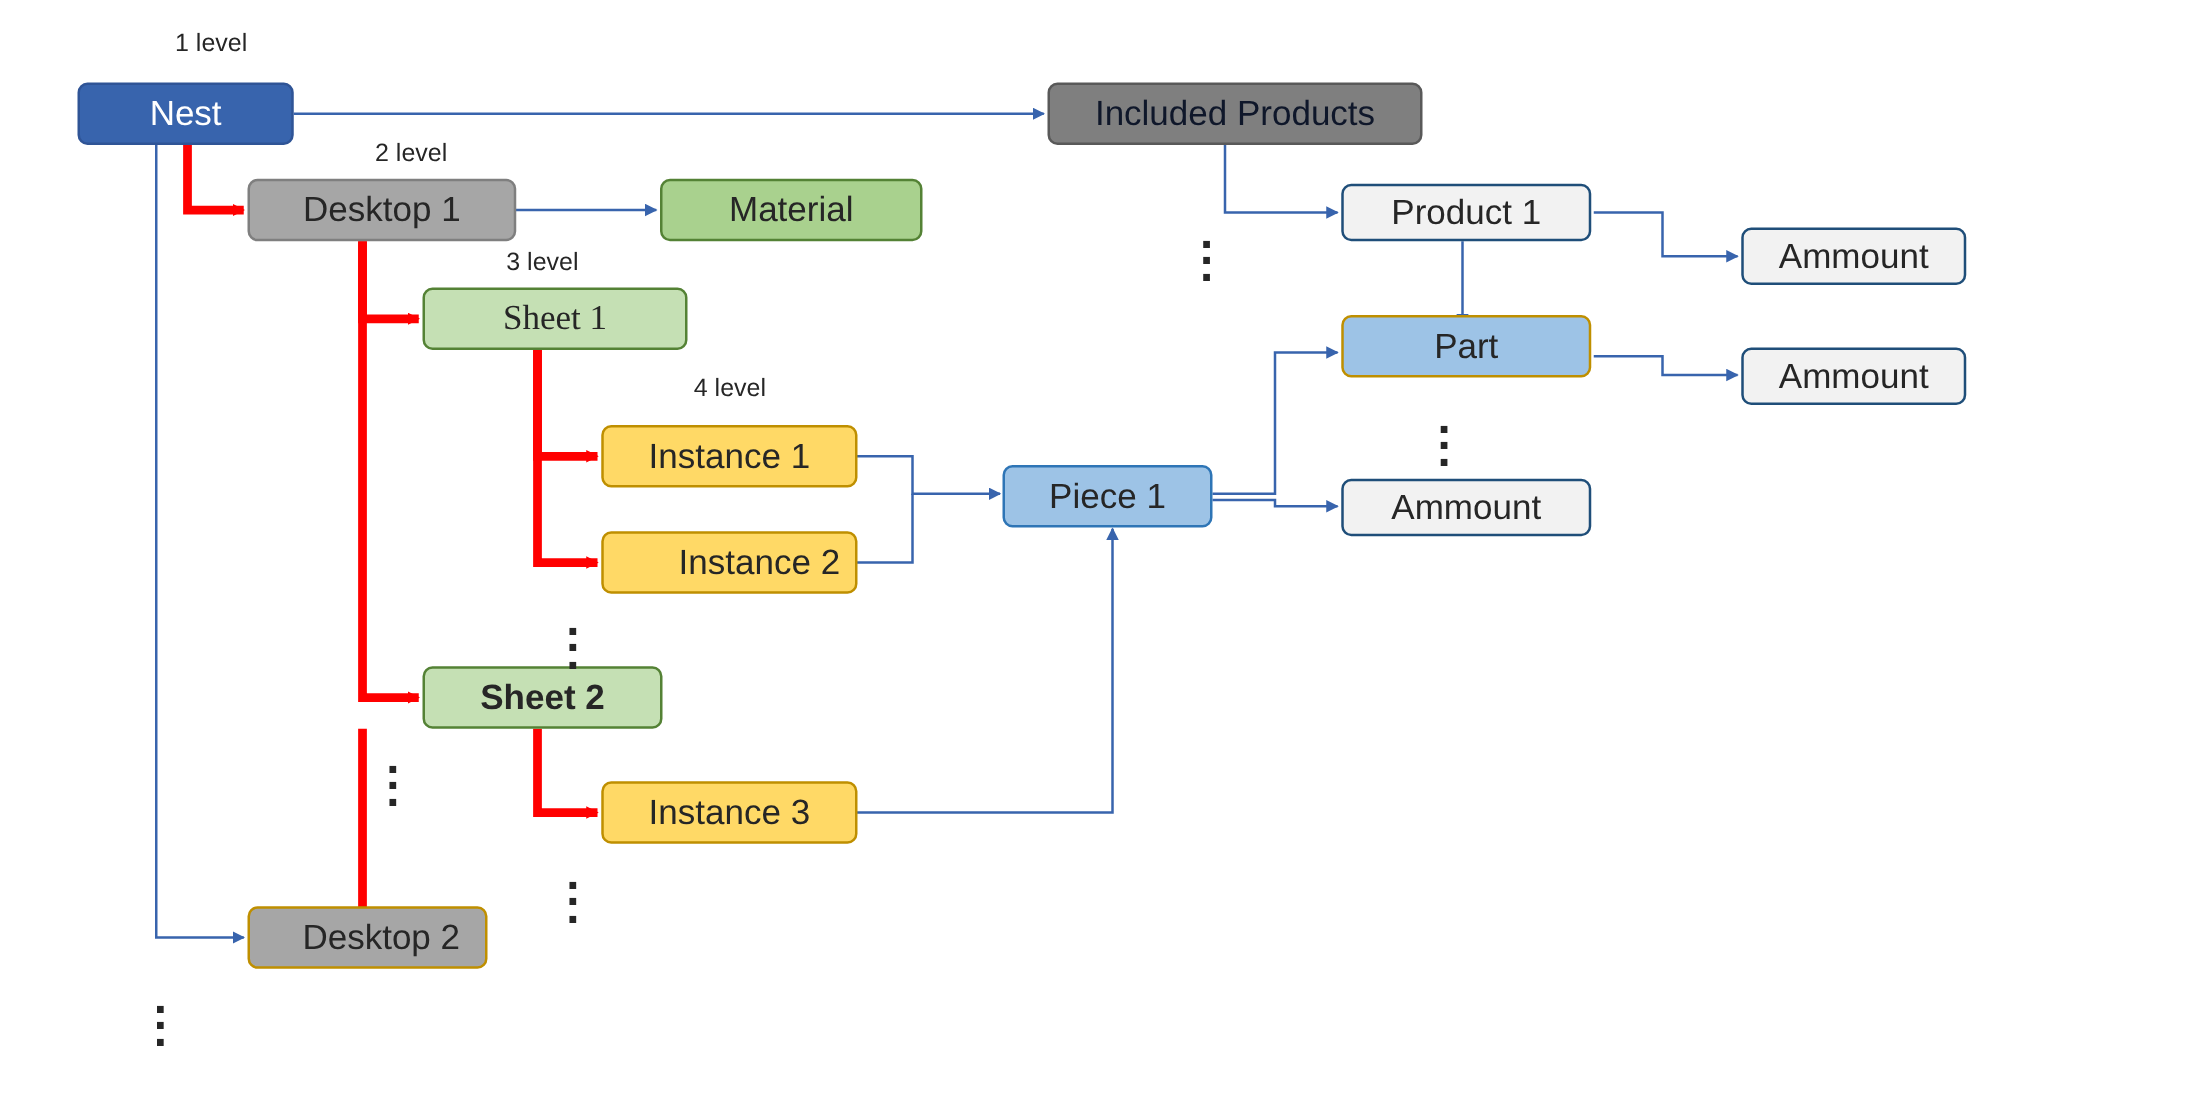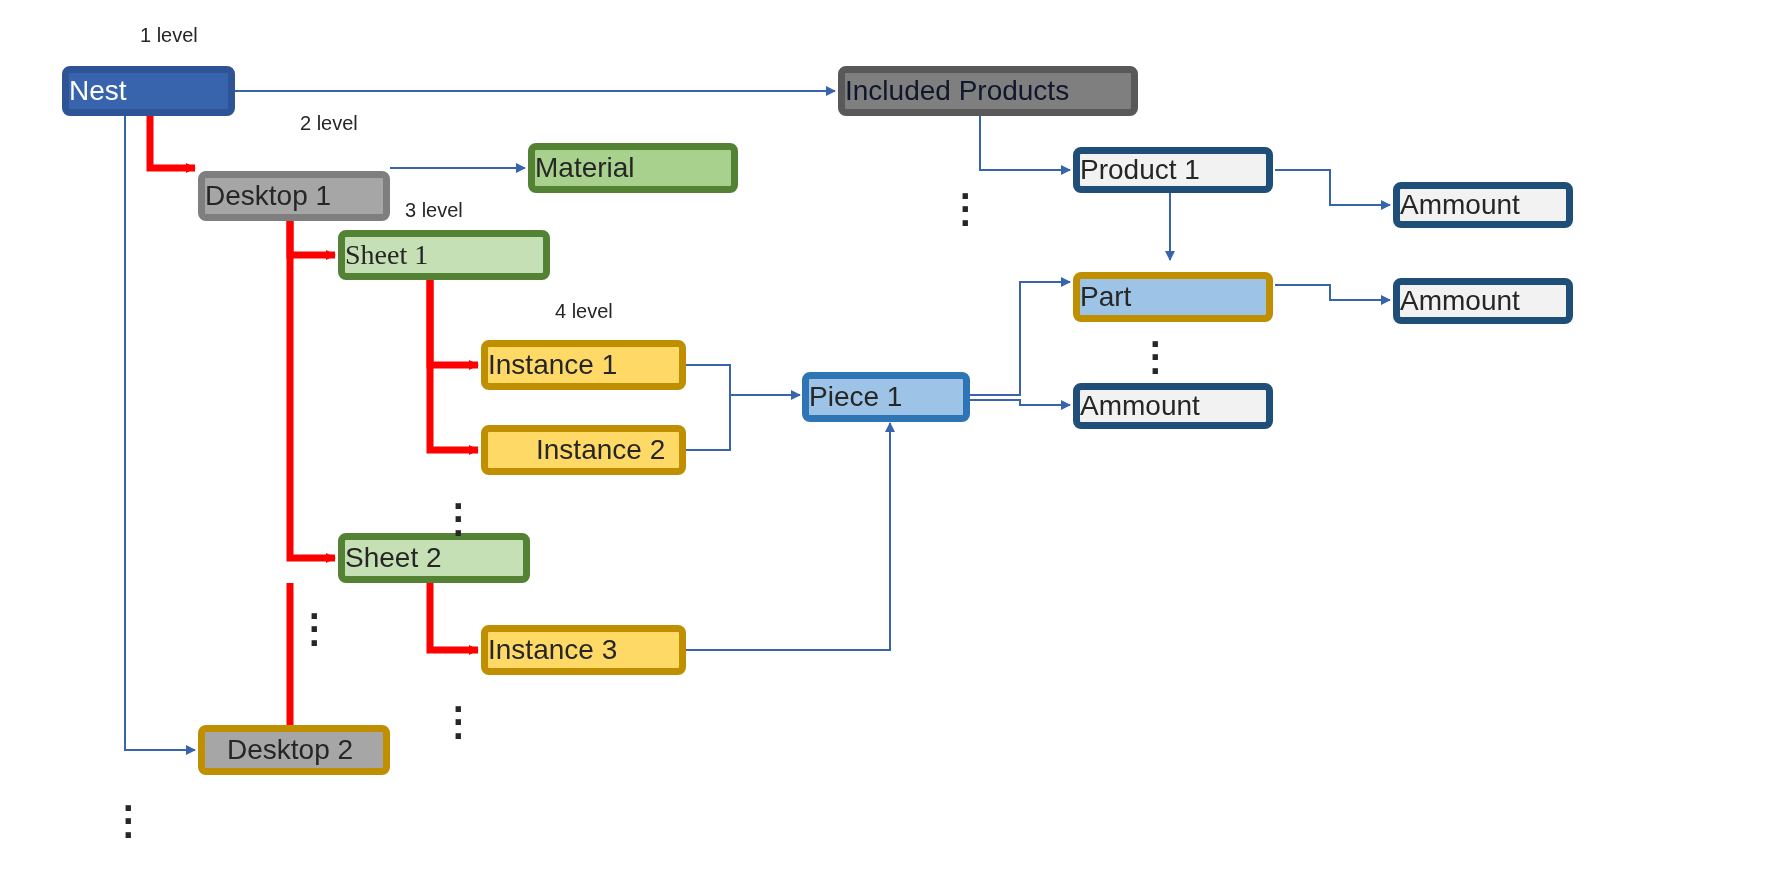--- a/index.html
+++ b/index.html
@@ -14,23 +14,24 @@
   .canvas {
     position: relative;
     width: 1765px;
     height: 883px;
   }
   .node {
     position: absolute;
     box-sizing: border-box;
     display: flex;
     align-items: center;
+    justify-content: center;
     font-size: 28px;
     border-radius: 8px;
-    border: 7px solid #14b8a6;
+    border: 2px solid #14b8a6;
     color: #262626;
   }
   .node.darkblue {
     background: #3864ad;
     color: #ffffff;
     border-color: #2f5496;
   }
   .node.gray {
     background: #a6a6a6;
     border-color: #7f7f7f;
@@ -141,40 +142,40 @@
 
   <div class="label" style="left:140px; top:24px;">1 level</div>
   <div class="label" style="left:300px; top:112px;">2 level</div>
   <div class="label" style="left:405px; top:199px;">3 level</div>
   <div class="label" style="left:555px; top:300px;">4 level</div>
 
   <div class="node darkblue" style="left:62px; top:66px; width:173px; height:50px;">
       <span>Nest</span>
     </div>
 
-  <div class="node gray" style="left:198px; top:143px; width:192px; height:50px;margin-top:28px;">
+  <div class="node gray" style="left:198px; top:143px; width:215px; height:50px;">
       <span>Desktop 1</span>
     </div>
 
   <div class="node green" style="left:528px; top:143px; width:210px; height:50px;">
       <span>Material</span>
     </div>
 
   <div class="node lightgreen" style="left:338px; top:230px; width:212px; height:50px;font-family:Liberation Serif, serif;">
       <span>Sheet 1</span>
     </div>
 
   <div class="node yellow" style="left:481px; top:340px; width:205px; height:50px;">
       <span>Instance 1</span>
     </div>
   <div class="node yellow" style="left:481px; top:425px; width:205px; height:50px;padding-left:48px;">
       <span>Instance 2</span>
     </div>
 
-  <div class="node lightgreen" style="left:338px; top:533px; width:192px; height:50px;">
+  <div class="node lightgreen" style="left:338px; top:533px; width:192px; height:50px;font-weight:bold;">
       <span>Sheet 2</span>
     </div>
 
   <div class="node yellow" style="left:481px; top:625px; width:205px; height:50px;">
       <span>Instance 3</span>
     </div>
 
   <div class="node gray" style="left:198px; top:725px; width:192px; height:50px; border-color:#bf8f00;padding-left:22px;">
       <span>Desktop 2</span>
     </div>
@@ -184,21 +185,21 @@
     </div>
 
   <div class="node darkgray" style="left:838px; top:66px; width:300px; height:50px;">
       <span>Included Products</span>
     </div>
 
   <div class="node ghost" style="left:1073px; top:147px; width:200px; height:46px;">
       <span>Product 1</span>
     </div>
 
-  <div class="node medblue" style="left:1073px; top:272px; width:200px; height:50px; border-color:#bf8f00;">
+  <div class="node medblue" style="left:1073px; top:252px; width:200px; height:50px; border-color:#bf8f00;">
       <span>Part</span>
     </div>
 
   <div class="node ghost" style="left:1393px; top:182px; width:180px; height:46px;">
       <span>Ammount</span>
     </div>
   <div class="node ghost" style="left:1393px; top:278px; width:180px; height:46px;">
       <span>Ammount</span>
     </div>
   <div class="node ghost" style="left:1073px; top:383px; width:200px; height:46px;">

